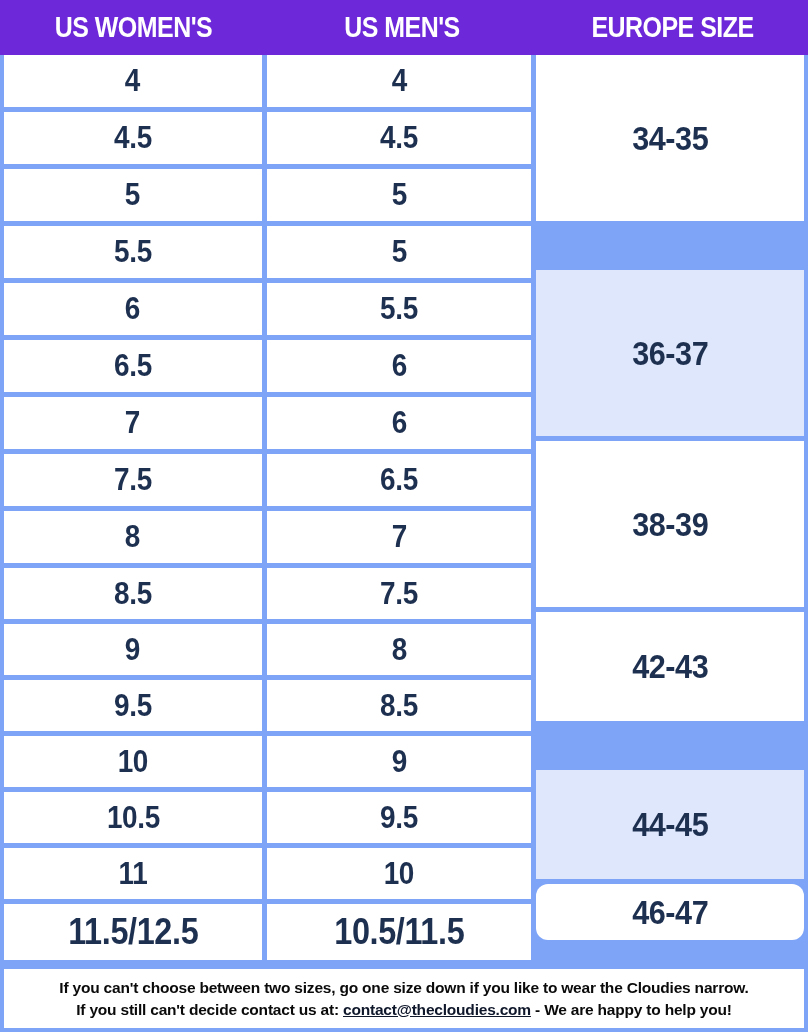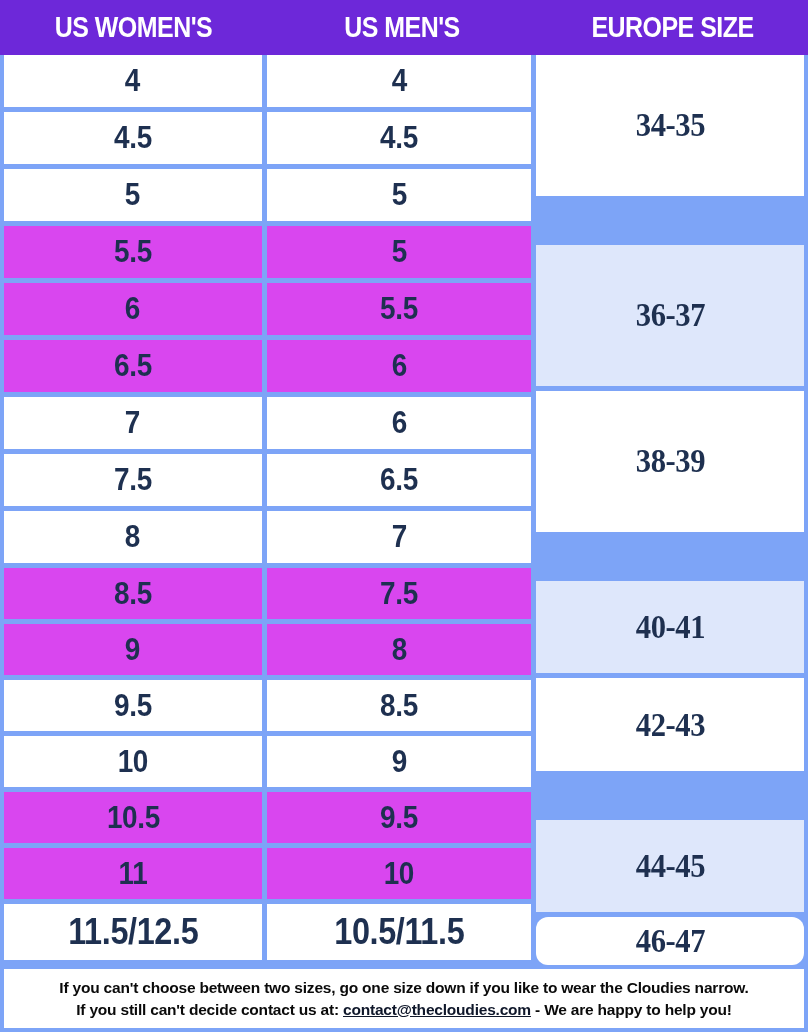--- a/index.html
+++ b/index.html
@@ -78,39 +78,39 @@
     font-size: 31px;
     letter-spacing: -0.4px;
     transform: none;
     border-bottom: 5px solid #7da4f7;
     font-family: "Liberation Sans", sans-serif;
   }
   .cell > span {
     display: inline-block;
     transform: scaleX(0.9);
   }
-  .cell.shaded { background: #d946ef; }
+  .cell.shaded { background: #ffffff; }
   .cell.last   { border-bottom: none; }
 
   .cell.h57 { height: 57px; }
   .cell.h56 { height: 56px; }
 
   
   .eu-cell {
     box-sizing: border-box;
     display: flex;
     align-items: center;
     justify-content: center;
     background: #ffffff;
     color: #1e3050;
     font-weight: 700;
     font-size: 34px;
     letter-spacing: -0.5px;
     border-bottom: 5px solid #7da4f7;
-    font-family: Liberation Serif, serif;
+    font-family: Liberation Sans, sans-serif;
   }
   .eu-cell > span { display: inline-block; transform: scaleX(0.9); }
   .eu-cell.shaded { background: #dee7fb; margin-top: 44px; }
   .eu-cell.last { border-bottom: none; border-radius: 12px; }
   .eu-h3 { height: 171px; }
   .eu-h2 { height: 114px; }
   .eu-h1 { height: 56px; }
 
   
   .footer {
@@ -273,23 +273,20 @@
     <div class="col col-europe">
       <div class="eu-cell eu-h3">
           <span>34-35</span>
         </div>
       <div class="eu-cell eu-h3 shaded">
           <span>36-37</span>
         </div>
       <div class="eu-cell eu-h3">
           <span>38-39</span>
         </div>
-      <div class="eu-cell eu-h2 shaded">
-          <span>40-41</span>
-        </div>
       <div class="eu-cell eu-h2">
           <span>42-43</span>
         </div>
       <div class="eu-cell eu-h2 shaded">
           <span>44-45</span>
         </div>
       <div class="eu-cell eu-h1 last">
           <span>46-47</span>
         </div>
     </div>

